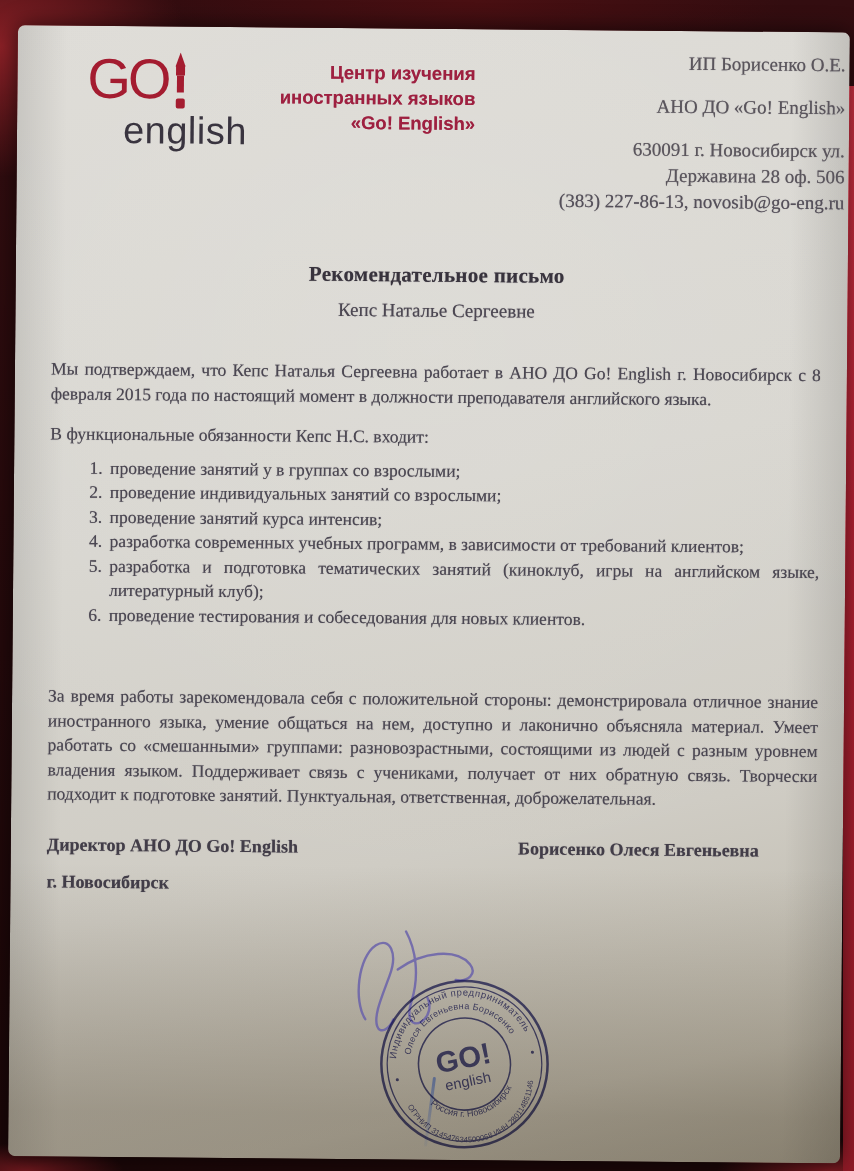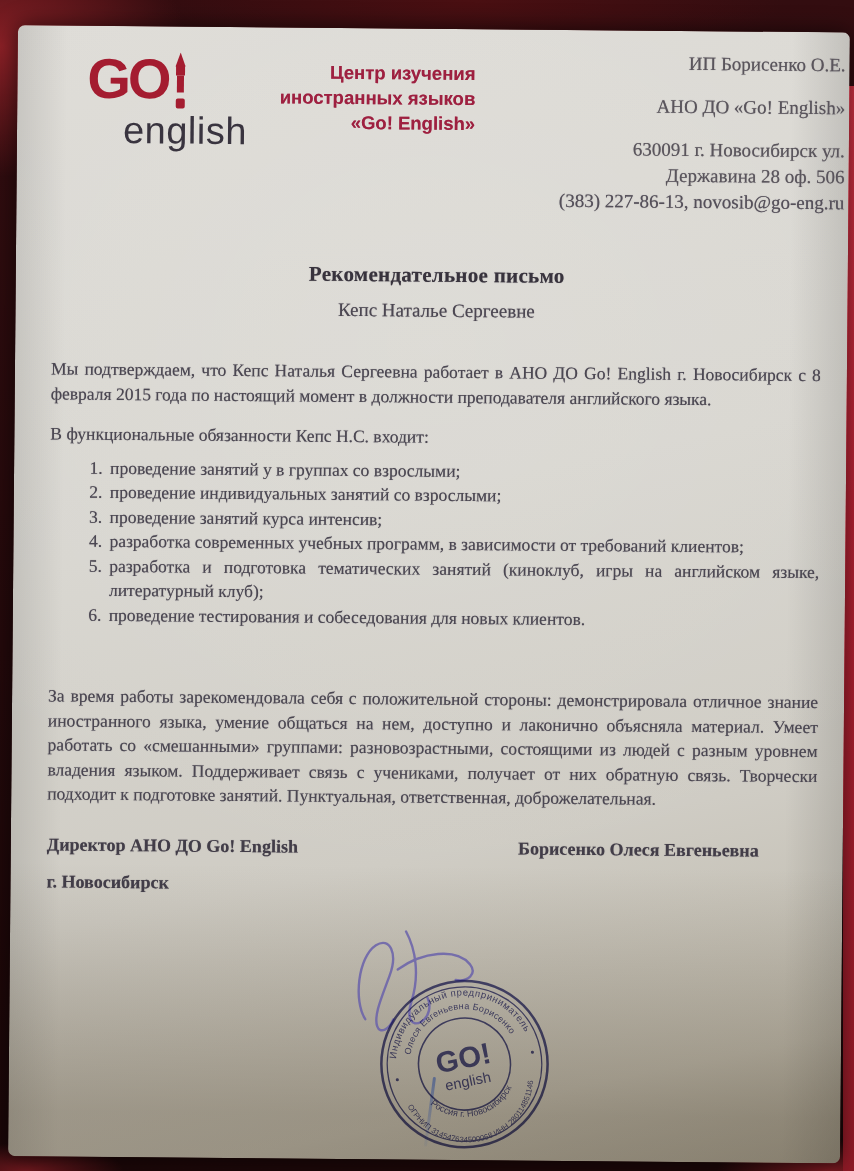--- a/index.html
+++ b/index.html
@@ -29,21 +29,21 @@
       linear-gradient(168deg,#dedcd7 0%,#d8d6d0 42%,#cfccc4 70%,#beb9ac 90%,#a39d8e 100%);
     box-shadow:0 0 22px rgba(0,0,0,.6);
   }
   .content{position:relative;padding:20px 26px 0 36px;color:#4b4752;
     text-shadow:0 0 .8px rgba(75,70,82,.65);}
   
   .letterhead{display:flex;align-items:flex-start;}
   .logo-block{flex:none;width:190px;margin-left:34px;padding-top:4px;
     font-family:"Liberation Sans","DejaVu Sans",sans-serif;text-shadow:none;}
   .logo-top{display:flex;align-items:flex-start;}
-  .logo-go{font-size:56px;line-height:58px;font-weight:bold;letter-spacing:-3px;color:#a41c30;}
+  .logo-go{font-size:56px;line-height:58px;font-weight:normal;letter-spacing:-3px;color:#a41c30;}
   .bigben{margin-left:4px;margin-top:2px;}
   .logo-english{font-size:38px;line-height:40px;color:#39343f;margin-left:36px;margin-top:-4px;letter-spacing:.5px;}
   .center-head{flex:none;width:198px;margin-top:12px;text-align:right;
     font-family:"Liberation Sans","DejaVu Sans",sans-serif;font-weight:bold;
     font-size:18.5px;line-height:25px;color:#9e2040;text-shadow:0 0 .6px rgba(158,32,64,.6);}
   .right-head{flex:1;margin-right:-22px;text-align:right;
     font-size:19px;line-height:26px;color:#5a555c;}
   .rh-line{margin-bottom:17px;}
   .rh-line.tight{margin-bottom:0;}
   .phone-line{margin-top:2px;margin-right:-22px;text-align:right;

